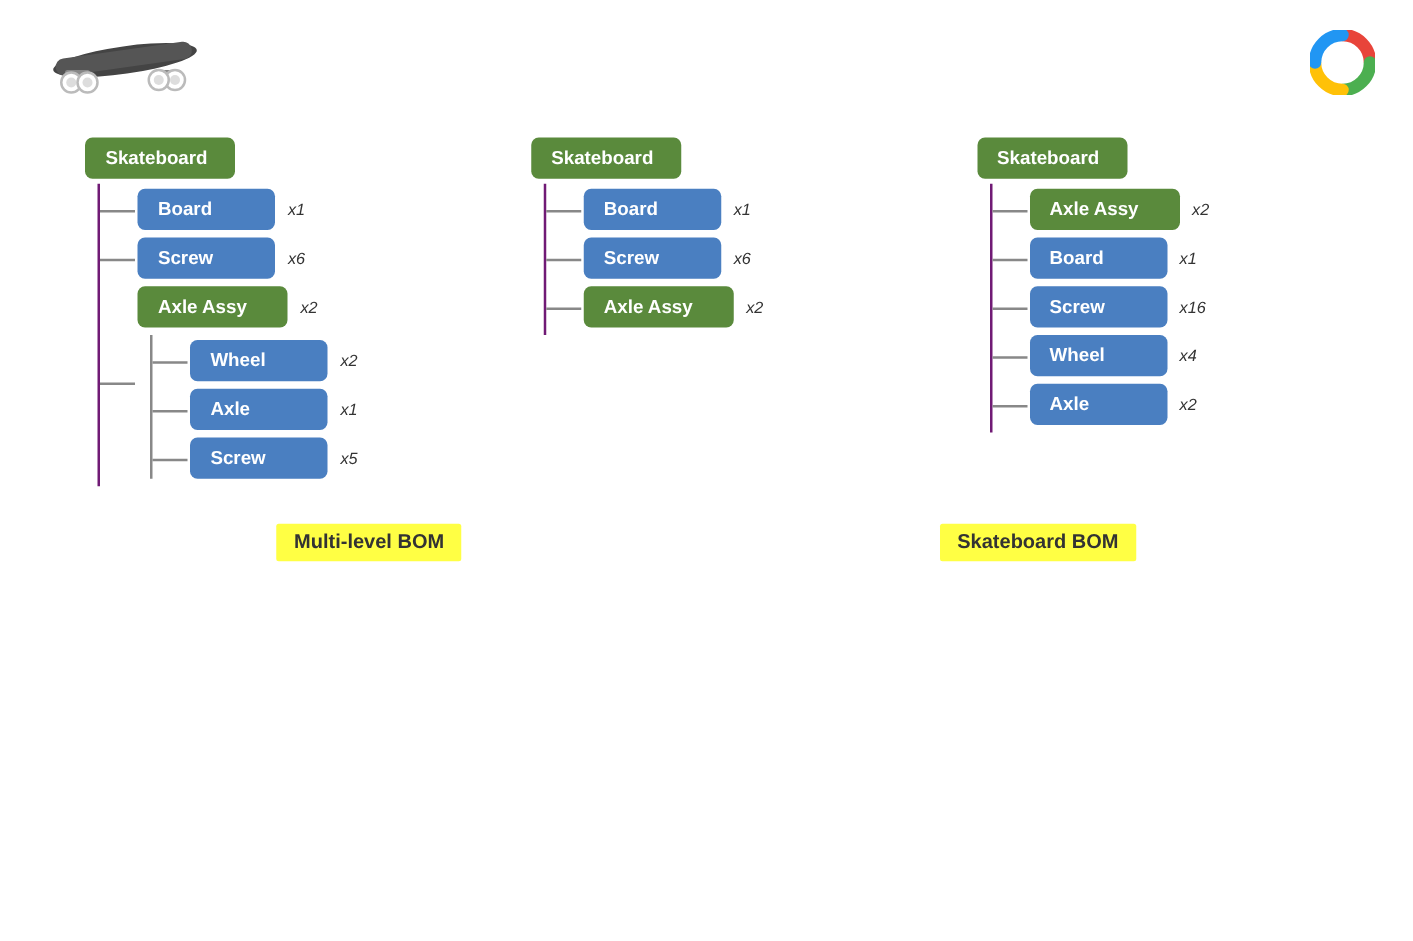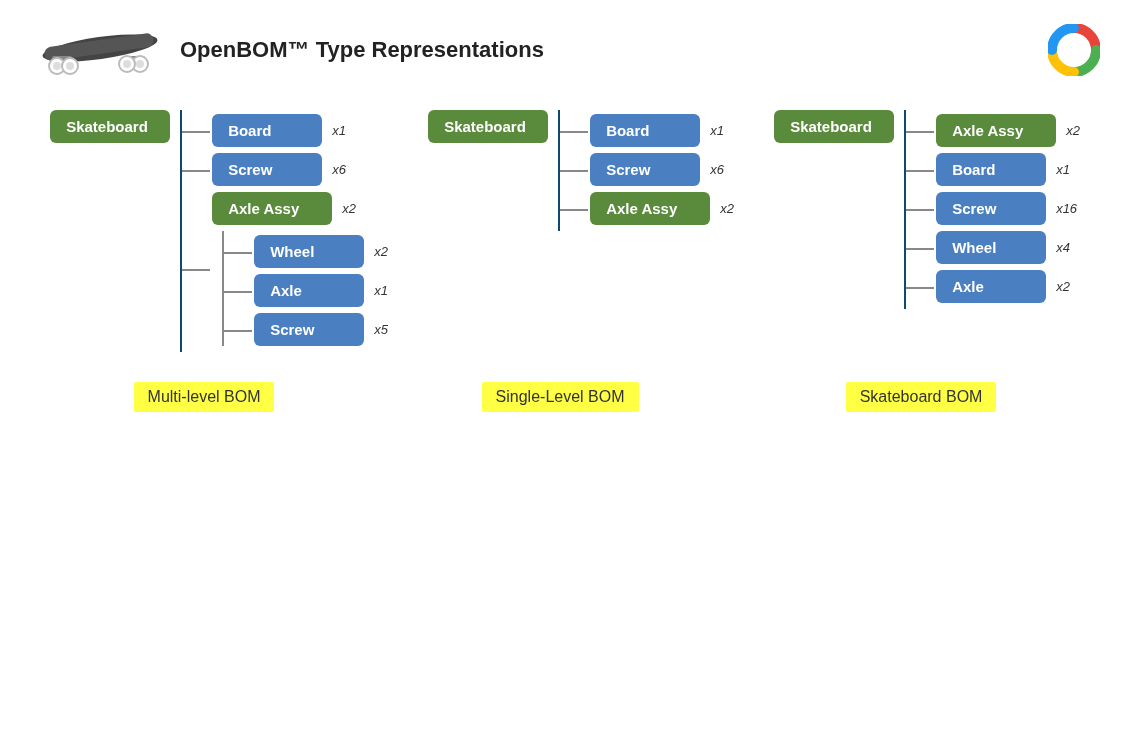--- a/index.html
+++ b/index.html
@@ -49,21 +49,21 @@
     
     .diagrams {
       display: flex;
       justify-content: space-around;
       align-items: flex-start;
       margin-top: 10px;
     }
 
     .diagram-col {
       display: flex;
-      flex-direction: row;
+      flex-direction: column;
       align-items: flex-start;
       min-width: 280px;
     }
 
     
     .node-green {
       background: #5a8a3c;
       color: white;
       border-radius: 6px;
       padding: 8px 16px;
@@ -102,21 +102,21 @@
     
     .tree-root {
       position: relative;
       margin-bottom: 4px;
     }
 
     .tree-children {
       position: relative;
       padding-left: 30px;
       margin-left: 10px;
-      border-left: 2px solid #0c4a6e;
+      border-left: 2px solid #701a75;
       padding-top: 4px;
     }
 
     .tree-child-item {
       position: relative;
       margin-bottom: 6px;
     }
 
     .tree-child-item::before {
       content: '';
@@ -155,21 +155,21 @@
     .bom-labels {
       display: flex;
       justify-content: space-around;
       margin-top: 30px;
       width: 100%;
     }
 
     .bom-label {
       background: #ffff44;
       color: #333;
-      font-weight: normal;
+      font-weight: bold;
       font-size: 16px;
       padding: 6px 14px;
       border-radius: 2px;
       text-align: center;
     }
 
     
     .logo-svg {
       width: 52px;
       height: 52px;
@@ -197,21 +197,20 @@
           <circle cx="27" cy="46" r="4" fill="#ddd"></circle>
           <circle cx="110" cy="44" r="8" fill="#fff" stroke="#bbb" stroke-width="2"></circle>
           <circle cx="110" cy="44" r="4" fill="#ddd"></circle>
           <circle cx="40" cy="46" r="8" fill="#fff" stroke="#bbb" stroke-width="2"></circle>
           <circle cx="40" cy="46" r="4" fill="#ddd"></circle>
           <circle cx="97" cy="44" r="8" fill="#fff" stroke="#bbb" stroke-width="2"></circle>
           <circle cx="97" cy="44" r="4" fill="#ddd"></circle>
         </svg>
       </div>
 
-      <div class="page-title">OpenBOM™ Type Representations</div>
     </div>
 
     <svg class="logo-svg" viewBox="0 0 52 52">
 
       <path d="M26 4 A22 22 0 0 1 48 26" stroke="#e8443a" stroke-width="10" fill="none" stroke-linecap="round"></path>
       <path d="M48 26 A22 22 0 0 1 26 48" stroke="#4caf50" stroke-width="10" fill="none" stroke-linecap="round"></path>
       <path d="M26 48 A22 22 0 0 1 4 26" stroke="#ffc107" stroke-width="10" fill="none" stroke-linecap="round"></path>
       <path d="M4 26 A22 22 0 0 1 26 4" stroke="#2196f3" stroke-width="10" fill="none" stroke-linecap="round"></path>
       <circle cx="26" cy="26" r="10" fill="white"></circle>
     </svg>
@@ -329,17 +328,16 @@
             <span class="qty-label">x2</span>
           </div>
         </div>
       </div>
     </div>
 
   </div>
 
   <div class="bom-labels">
     <div class="bom-label">Multi-level BOM</div>
-    <div class="bom-label">Single-Level BOM</div>
     <div class="bom-label">Skateboard BOM</div>
   </div>
 
 </div>
 
 </body></html>

